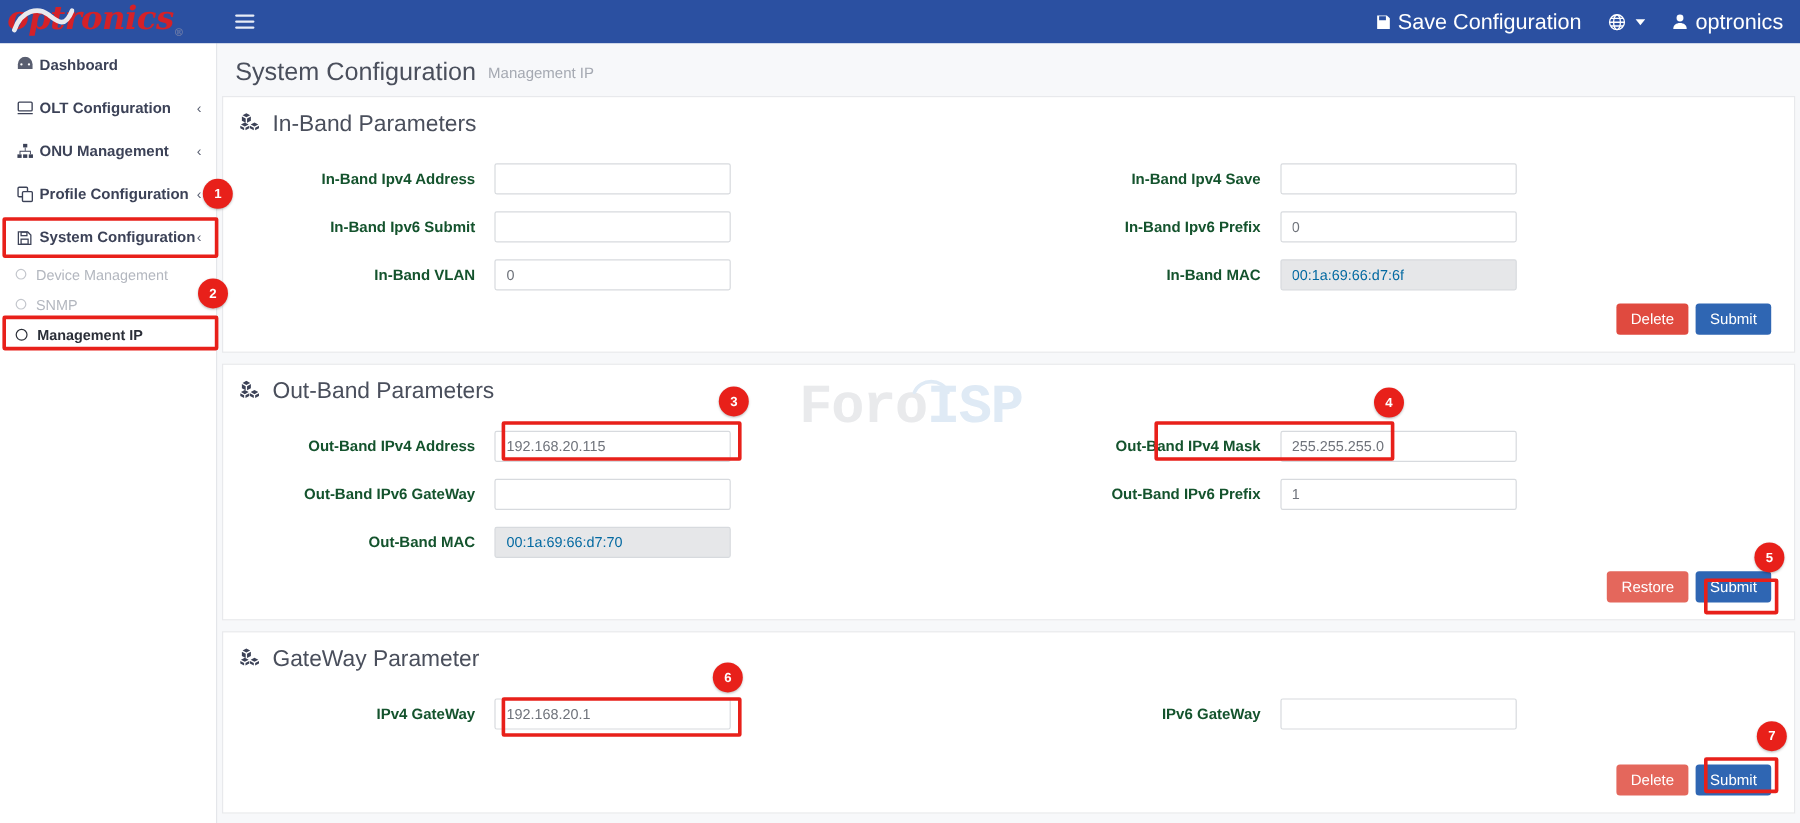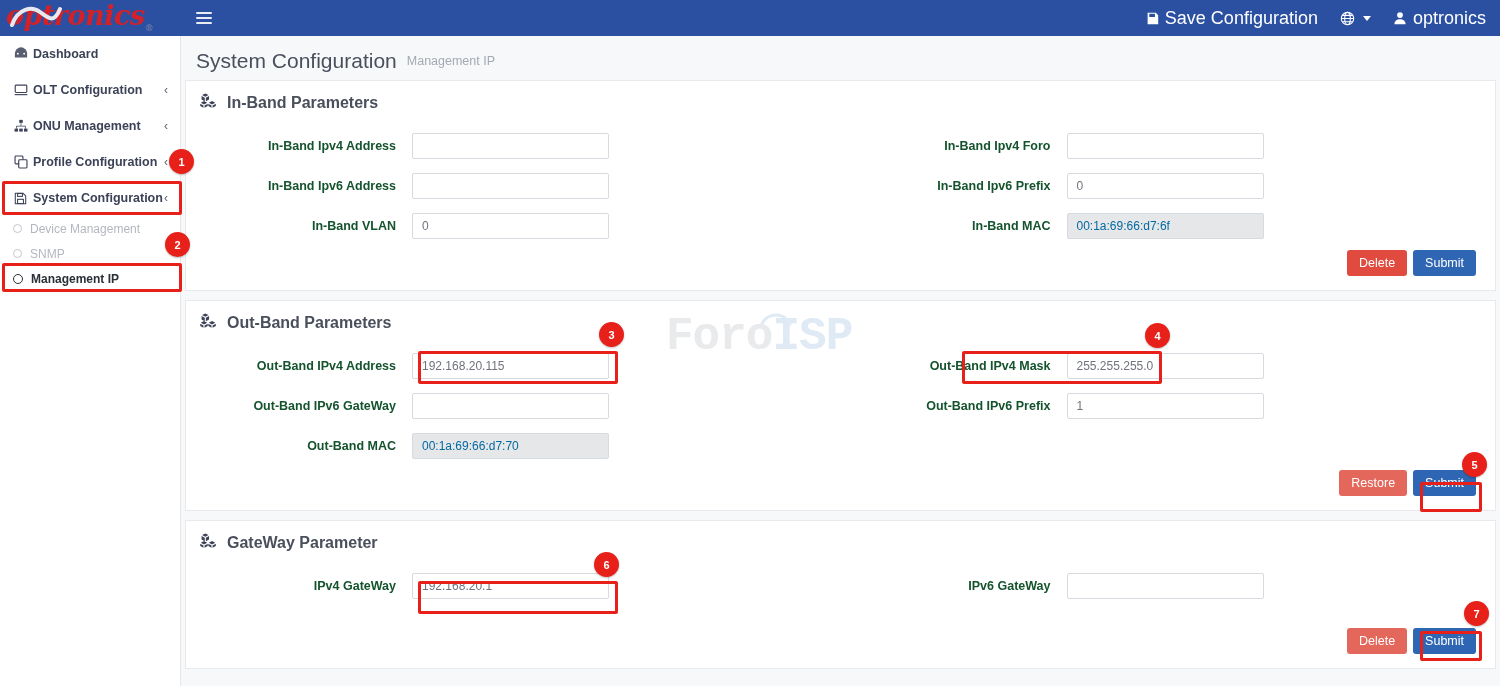--- a/index.html
+++ b/index.html
@@ -160,24 +160,23 @@
   }
   .panel {
     background: #ffffff;
     border: 1px solid #e8e9ec;
     margin: 0 4px 9px 4px;
     padding: 12px 0 14px 0;
     position: relative;
   }
   .panel-title {
     display: flex; align-items: center; gap: 10px;
-    font-size: 16px; color: #4a4f5c;
+    font-size: 19px; color: #4a4f5c;
     padding: 0 0 0 14px;
     margin-bottom: 14px;
-    font-weight: bold;
   }
   .grid2 {
     display: flex;
     padding-left: 0;
   }
   .col { width: 50%; }
   .frow {
     display: flex; align-items: center;
     height: 40px;
     position: relative;
@@ -393,31 +392,31 @@
       <span>In-Band Parameters</span>
     </div>
 
     <div class="grid2">
       <div class="col">
         <div class="frow">
           <span class="flabel">In-Band Ipv4 Address</span>
           <input class="finput" value="" style="">
         </div>
         <div class="frow">
-          <span class="flabel">In-Band Ipv6 Address</span>
+          <span class="flabel">In-Band Ipv6 Submit</span>
           <input class="finput" value="" style="">
         </div>
         <div class="frow">
           <span class="flabel">In-Band VLAN</span>
           <input class="finput" value="0" style="">
         </div>
       </div>
       <div class="col">
         <div class="frow">
-          <span class="flabel">In-Band Ipv4 Foro</span>
+          <span class="flabel">In-Band Ipv4 Save</span>
           <input class="finput" value="" style="">
         </div>
         <div class="frow">
           <span class="flabel">In-Band Ipv6 Prefix</span>
           <input class="finput" value="0" style="">
         </div>
         <div class="frow">
           <span class="flabel">In-Band MAC</span>
           <input class="finput readonly" readonly="" value="00:1a:69:66:d7:6f" style="">
         </div>

